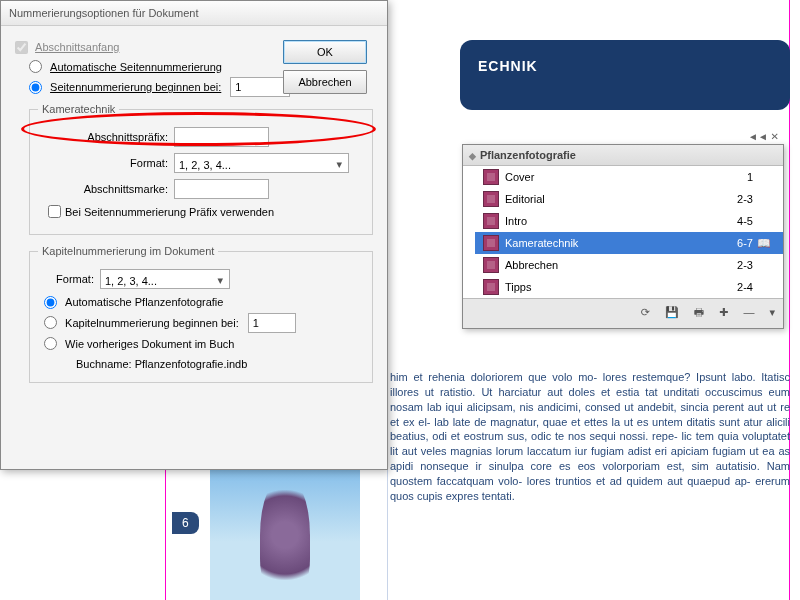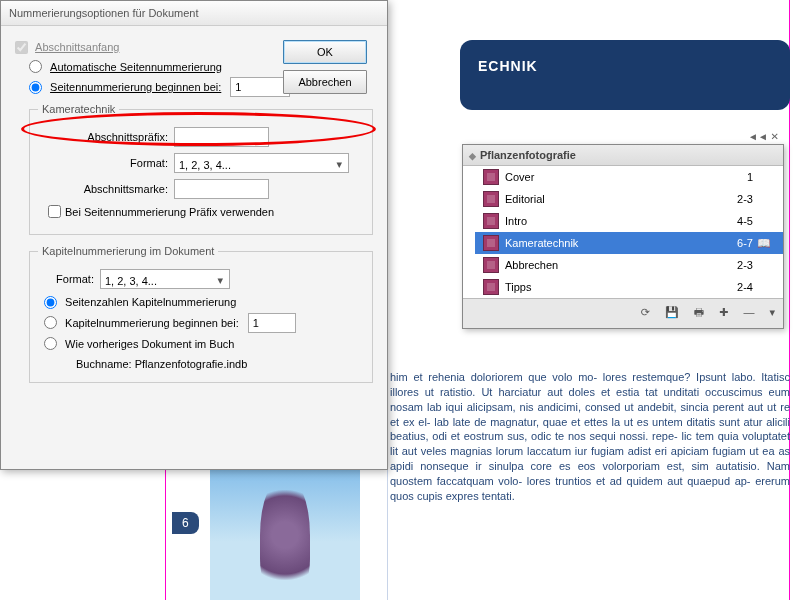--- a/index.html
+++ b/index.html
@@ -131,21 +131,21 @@
     <fieldset>
       <legend>Kapitelnummerierung im Dokument</legend>
       <div class="field-row" style="margin-left:6px;">
         <label style="width:50px;">Format:</label>
         <div class="dropdown small-dd">
             <span>1, 2, 3, 4...</span>
           </div>
       </div>
       <div class="radio-row" style="margin-left:6px;">
         <input type="radio" name="chnum" checked="" style="">
-        <span>Seitenzahlen Kapitelnummerierung</span>
+        <span>Automatische Pflanzenfotografie</span>
       </div>
       <div class="radio-row" style="margin-left:6px;">
         <input type="radio" name="chnum" style="">
         <span>Kapitelnummerierung beginnen bei:</span>
         <input class="txt-input" style="width: 48px; margin-left: 6px;" value="1">
       </div>
       <div class="radio-row" style="margin-left:6px;">
         <input type="radio" name="chnum" style="">
         <span>Wie vorheriges Dokument im Buch</span>
       </div>

